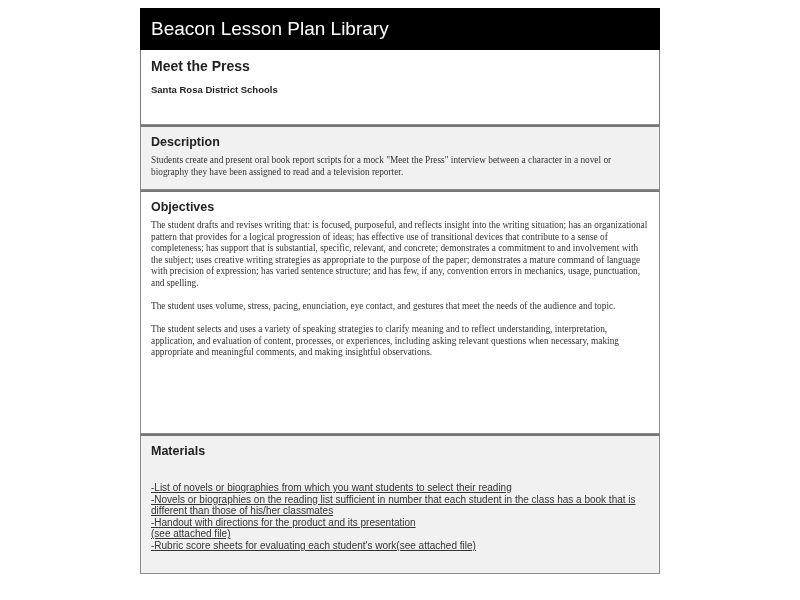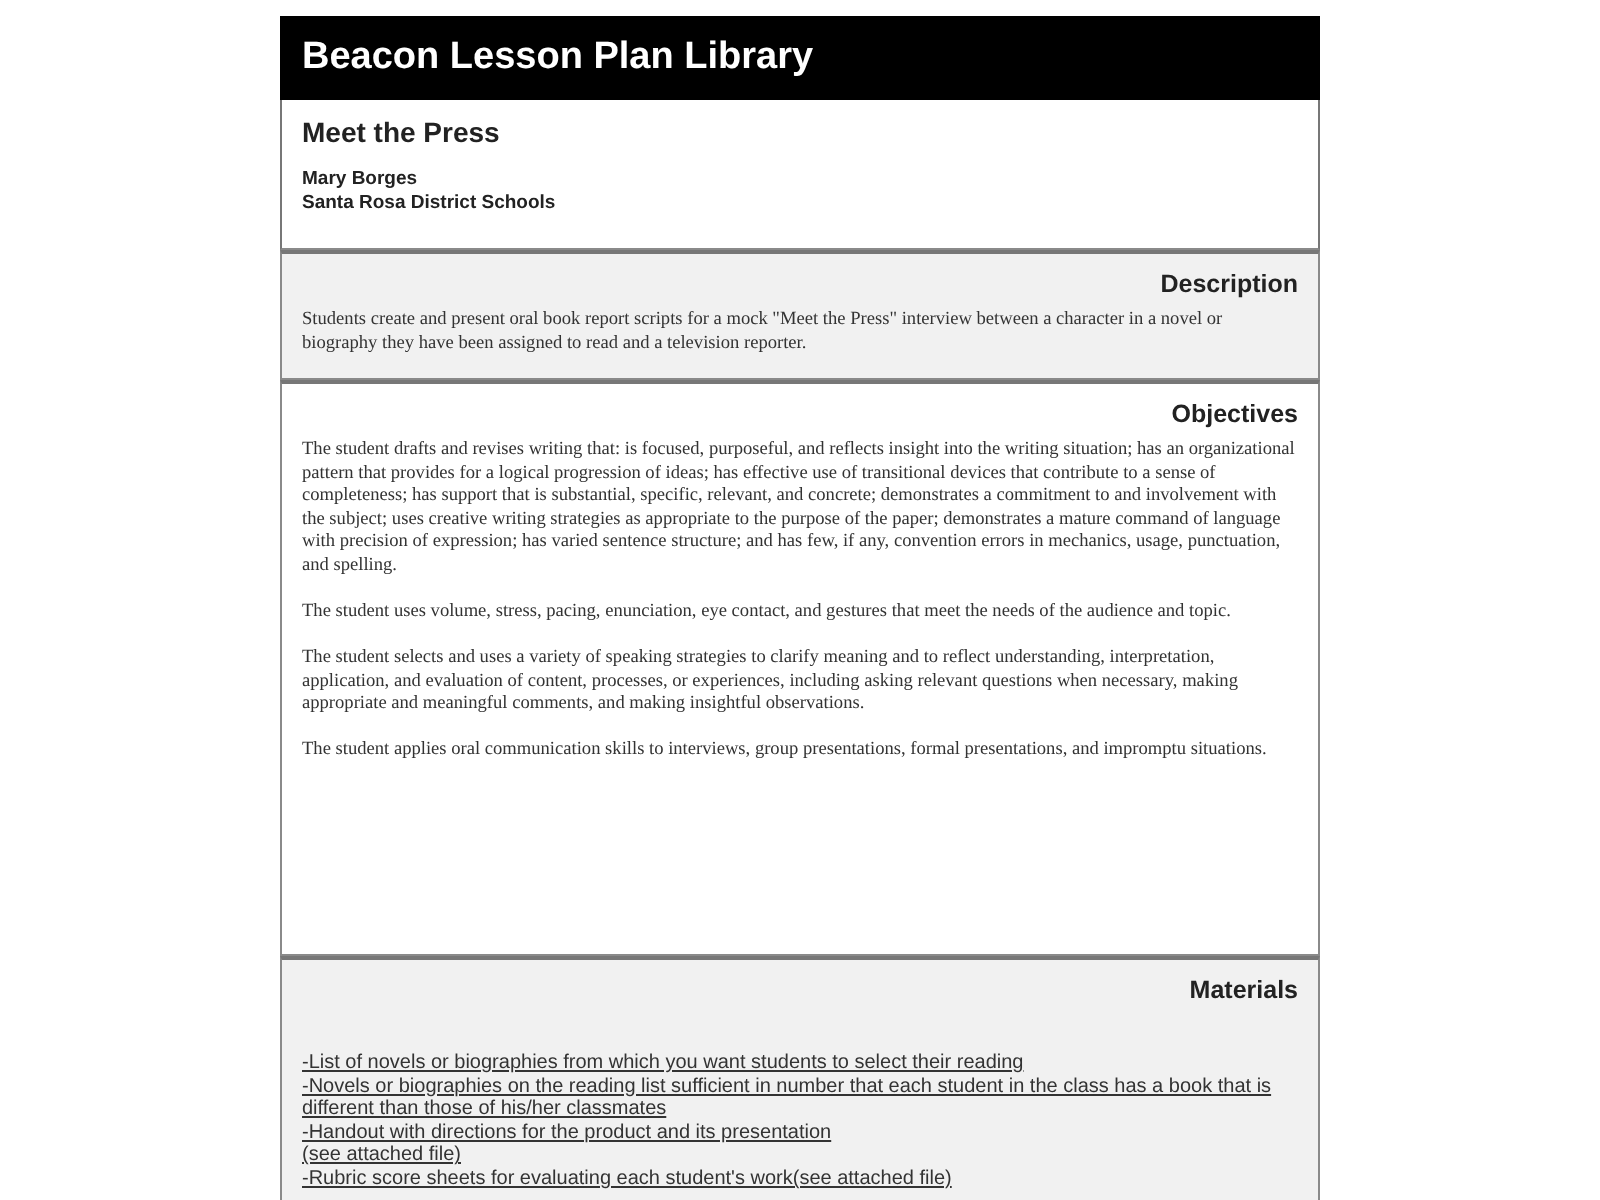--- a/index.html
+++ b/index.html
@@ -18,21 +18,21 @@
       top: 8px;
       width: 520px;
     }
     .banner {
       background: #000000;
       color: #ffffff;
       height: 42px;
       box-sizing: border-box;
       padding: 9px 10px 0 10px;
       font-size: 19px;
-      font-weight: bold;
+      font-weight: normal;
       border: 1px solid #000;
     }
     .box {
       border: 1px solid #8a8a8a;
       border-top: 2px solid #777777;
       box-sizing: border-box;
       padding: 8px 10px 0 10px;
       background: #ffffff;
     }
     .box.grey { background: #f1f1f1; }
@@ -48,24 +48,23 @@
       font-size: 9.5px;
       font-weight: bold;
       color: #222;
       line-height: 12px;
     }
     .section-title {
       font-size: 12.5px;
       font-weight: bold;
       color: #222;
       margin: 0 0 6px 0;
-      text-align: right;
     }
     .desc-box { height: 65px; }
-    .obj-box { height: 288px; }
+    .obj-box { height: 244px; }
     .mat-box { height: 140px; }
     p.body {
       font-size: 9.3px;
       line-height: 11.6px;
       margin: 0 0 11.5px 0;
       color: #333;
       font-family: Liberation Serif, serif;
     }
     .mat-line {
       font-size: 10px;
@@ -78,35 +77,33 @@
 <body>
 
 <div class="page">
 
   <div class="banner">
     <span>Beacon Lesson Plan Library</span>
   </div>
 
   <div class="box first title-box">
     <div class="lesson-title">Meet the Press</div>
-    <div class="author">Mary Borges</div>
     <div class="school">Santa Rosa District Schools</div>
   </div>
 
   <div class="box grey desc-box">
     <div class="section-title">Description</div>
     <p class="body">Students create and present oral book report scripts for a mock "Meet the Press" interview between a character in a novel or biography they have been assigned to read and a television reporter.</p>
   </div>
 
   <div class="box obj-box">
     <div class="section-title">Objectives</div>
     <p class="body">The student drafts and revises writing that: is focused, purposeful, and reflects insight into the writing situation; has an organizational pattern that provides for a logical progression of ideas; has effective use of transitional devices that contribute to a sense of completeness; has support that is substantial, specific, relevant, and concrete; demonstrates a commitment to and involvement with the subject; uses creative writing strategies as appropriate to the purpose of the paper; demonstrates a mature command of language with precision of expression; has varied sentence structure; and has few, if any, convention errors in mechanics, usage, punctuation, and spelling.</p>
     <p class="body">The student uses volume, stress, pacing, enunciation, eye contact, and gestures that meet the needs of the audience and topic.</p>
     <p class="body">The student selects and uses a variety of speaking strategies to clarify meaning and to reflect understanding, interpretation, application, and evaluation of content, processes, or experiences, including asking relevant questions when necessary, making appropriate and meaningful comments, and making insightful observations.</p>
-    <p class="body">The student applies oral communication skills to interviews, group presentations, formal presentations, and impromptu situations.</p>
   </div>
 
   <div class="box grey mat-box">
     <div class="section-title" style="margin-bottom:24px;">Materials</div>
     <div class="mat-line">-List of novels or biographies from which you want students to select their reading</div>
     <div class="mat-line">-Novels or biographies on the reading list sufficient in number that each student in the class has a book that is different than those of his/her classmates</div>
     <div class="mat-line">-Handout with directions for the product and its presentation</div>
     <div class="mat-line">(see attached file)</div>
     <div class="mat-line">-Rubric score sheets for evaluating each student's work(see attached file)</div>
   </div>

